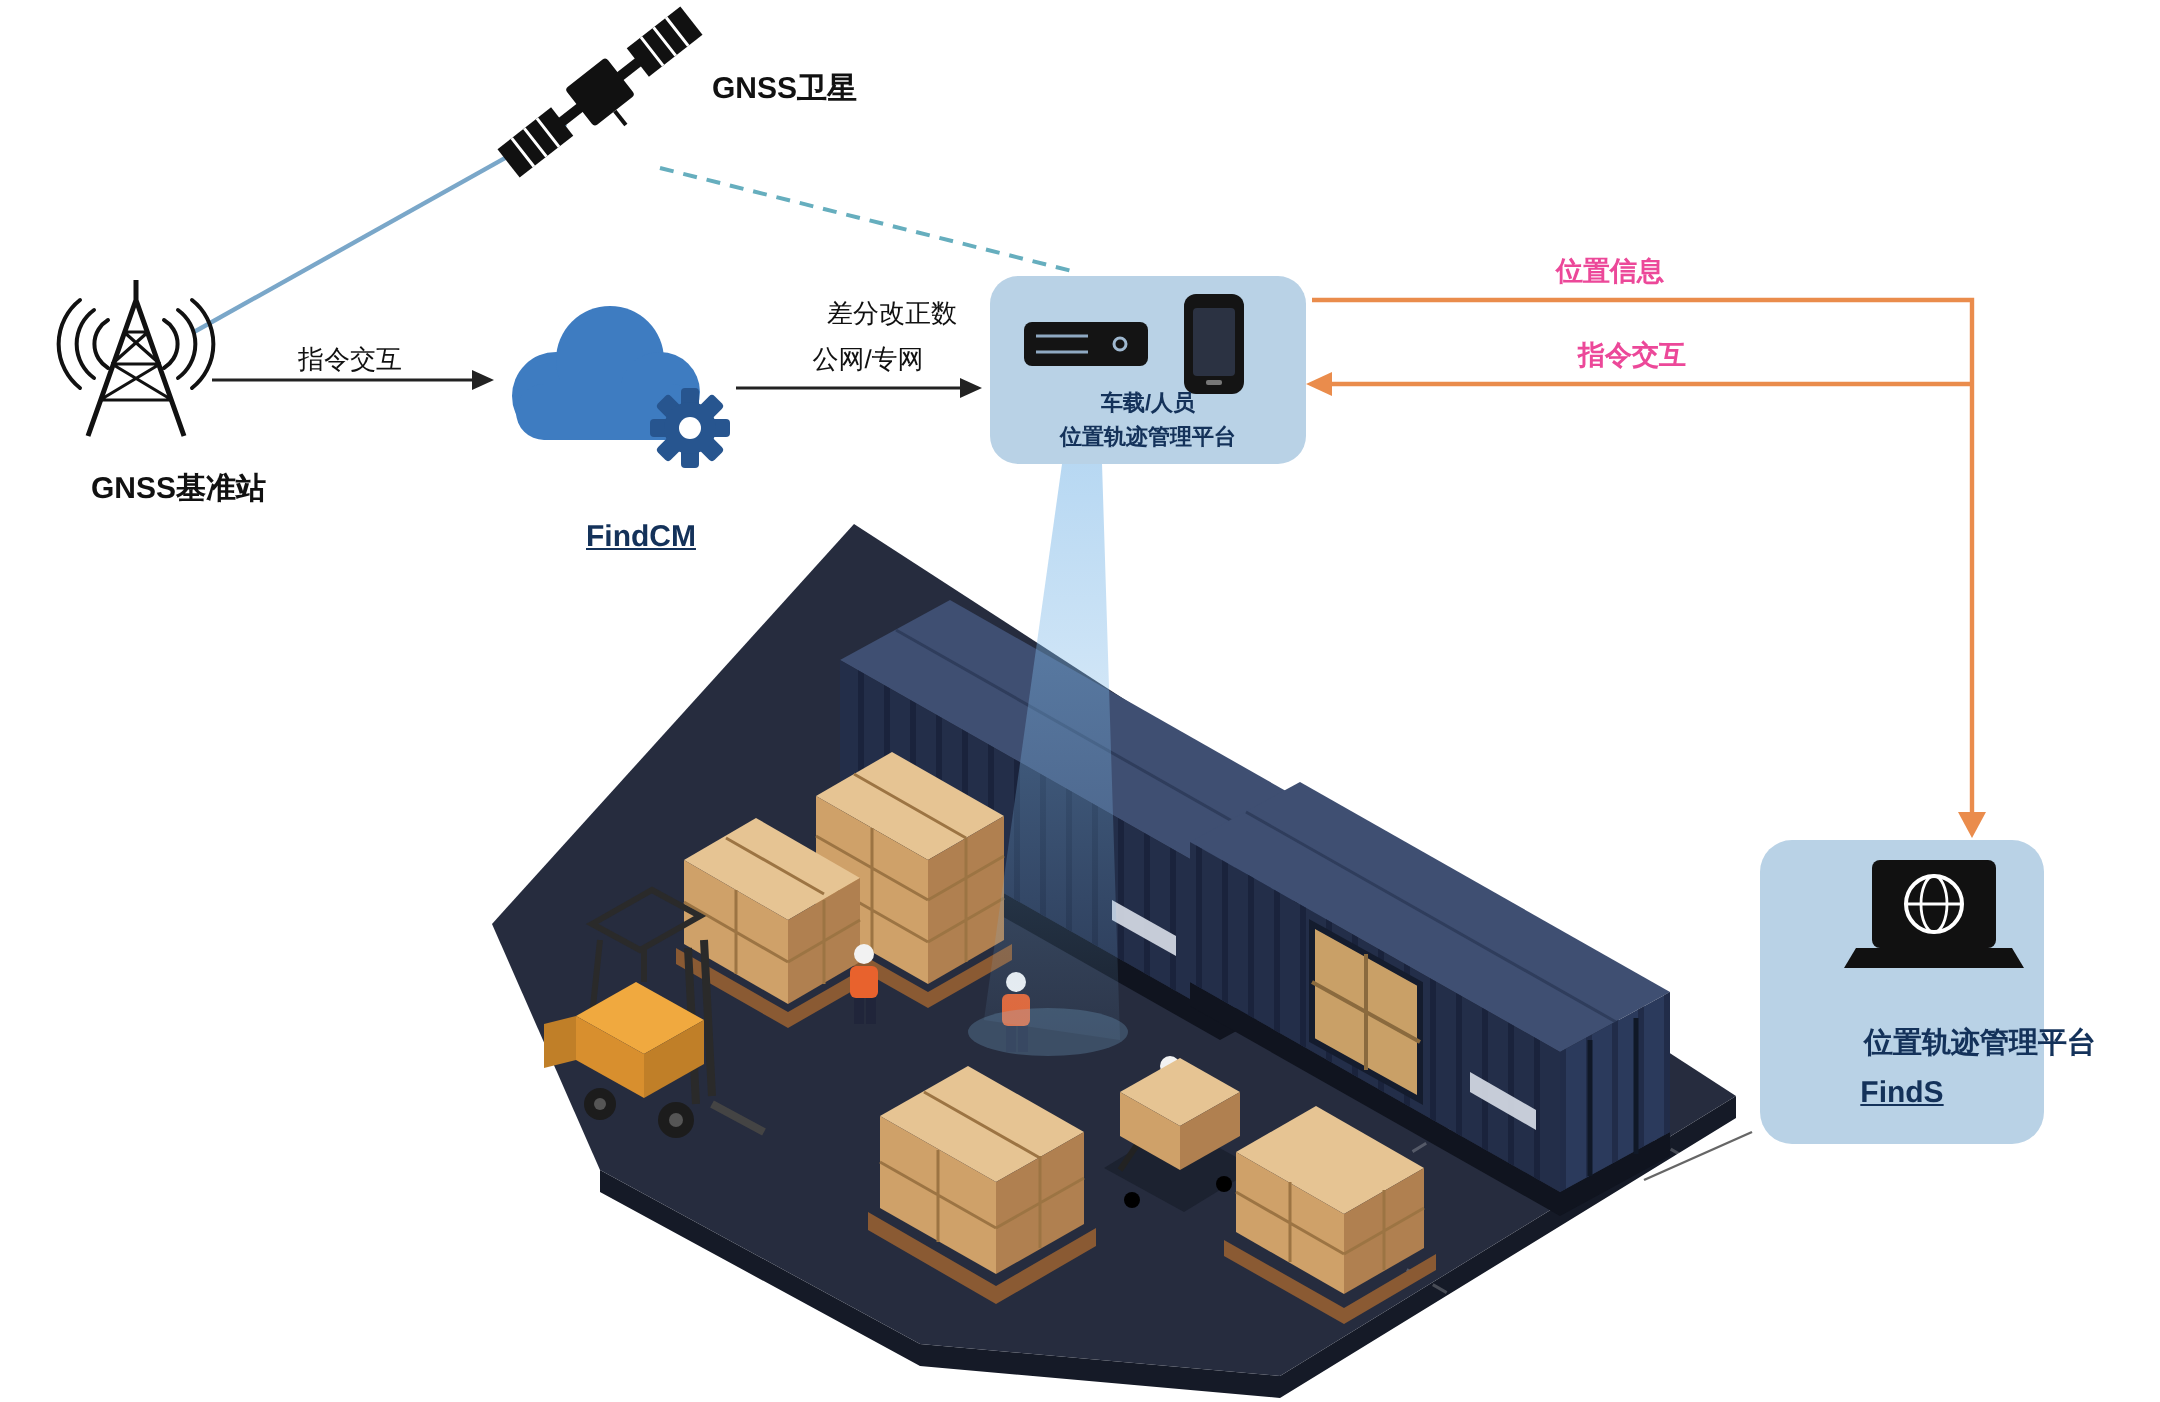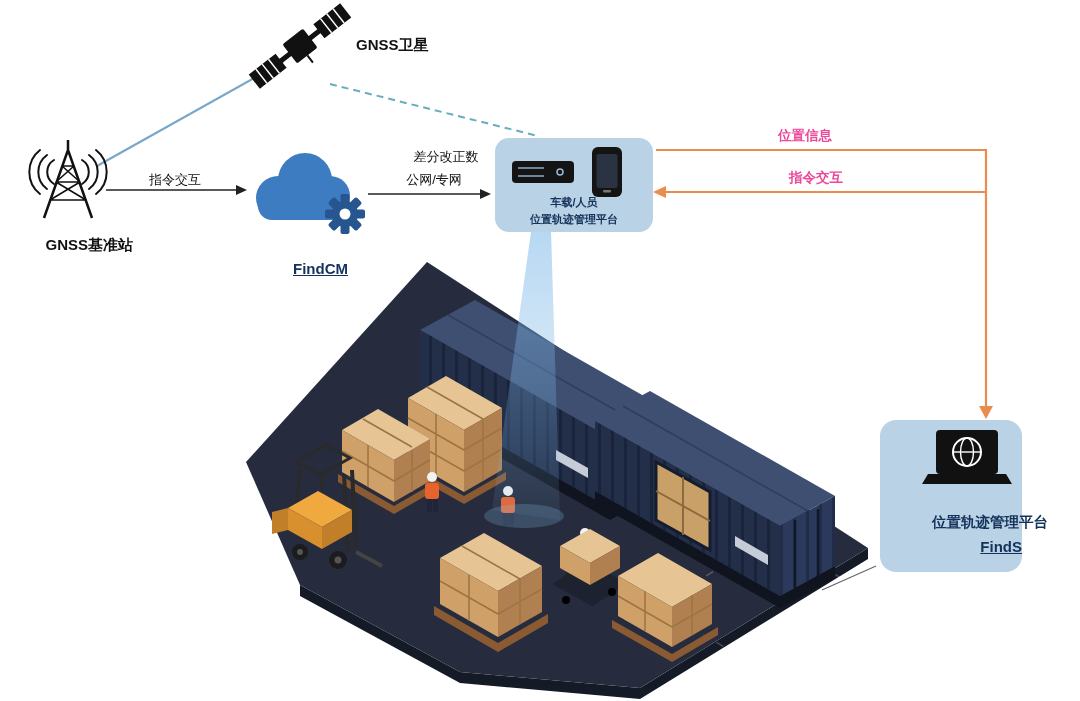--- a/index.html
+++ b/index.html
@@ -238,15 +238,15 @@
 <div class="label lbl-s" style="left:390px;top:150px;width:112px;font-family:Liberation Mono, monospace;">差分改正数</div>
 <div class="label lbl-s" style="left:378px;top:172px;width:112px;">公网/专网</div>
 
 <div class="label panel-lbl blue-text" style="left:497px;top:196px;width:154px;">车载/人员</div>
 <div class="label panel-lbl blue-text" style="left:497px;top:213px;width:154px;">位置轨迹管理平台</div>
 
 <div class="label orange-text" style="left:745px;top:128px;width:120px;">位置信息</div>
 <div class="label orange-text" style="left:756px;top:170px;width:120px;">指令交互</div>
 
 <div class="label lbl-m blue-text" style="left:880px;top:513px;width:142px;font-size:14.5px;margin-left:39px;">位置轨迹管理平台</div>
-<div class="label lbl-m blue-text u" style="left:880px;top:538px;width:142px;text-align:right;">FindS</div>
+<div class="label lbl-m blue-text u" style="left:880px;top:538px;width:142px;">FindS</div>
 
 </div>
 
 </body></html>

